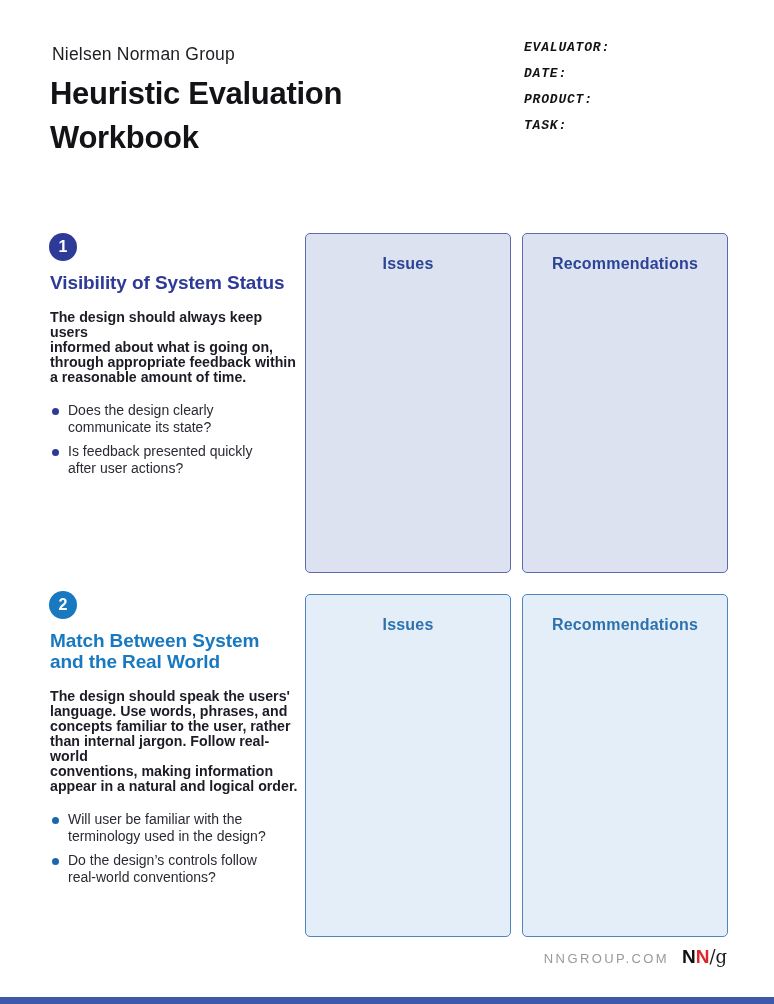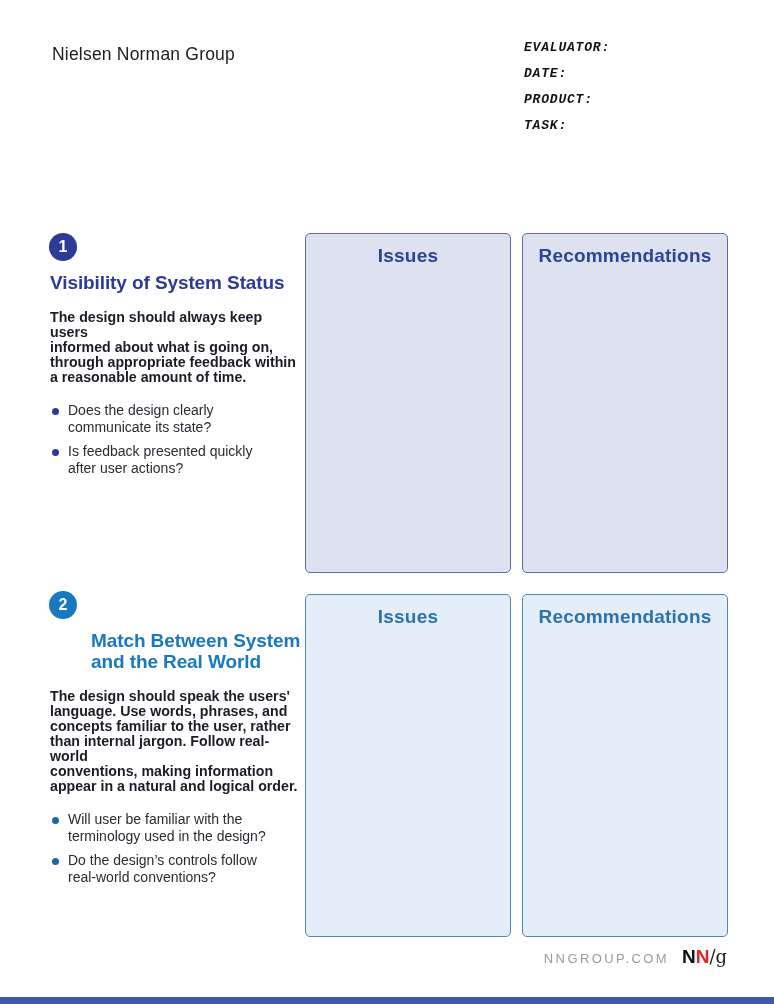--- a/index.html
+++ b/index.html
@@ -32,53 +32,55 @@
   
   .section-col{position:absolute;left:50px;width:252px;}
   .s1{top:233px;}
   .s2{top:591px;}
   .num-circle{width:28px;height:28px;border-radius:50%;display:flex;align-items:center;justify-content:center;
               color:#fff;font-size:16px;font-weight:bold;margin-left:-1px;}
   .s1 .num-circle{background:var(--indigo);}
   .s2 .num-circle{background:var(--blue);}
   .sec-title{margin-top:11px;font-size:19px;font-weight:bold;line-height:21px;white-space:pre-line;letter-spacing:-.1px;}
   .s1 .sec-title{color:var(--indigo);}
-  .s2 .sec-title{color:var(--blue);margin-left:41px;}
+  .s2 .sec-title{color:var(--blue);}
   .sec-desc{margin-top:17px;font-size:14.2px;font-weight:bold;line-height:15px;color:#1c1c26;white-space:pre-line;}
   .sec-list{margin-top:17px;list-style:none;}
   .sec-list li{position:relative;padding-left:18px;font-size:14px;line-height:17px;color:#2a2a33;
                white-space:pre-line;margin-bottom:7px;}
   .sec-list li::before{content:"";position:absolute;left:2px;top:6px;width:7px;height:7px;border-radius:50%;}
   .s1 .sec-list li::before{background:var(--indigo);}
   .s2 .sec-list li::before{background:#1c66ae;}
 
   
   .panel{position:absolute;width:206px;border-radius:5px;border:1.5px solid;text-align:center;}
   .row1{top:233px;height:340px;background:var(--box1-fill);border-color:var(--box1-border);}
   .row2{top:594px;height:343px;background:var(--box2-fill);border-color:var(--box2-border);}
   .col-a{left:305px;}
   .col-b{left:522px;}
-  .panel-label{display:block;margin-top:11px;font-size:19px;font-weight:bold;letter-spacing:.2px;}
+  .panel-label{display:block;margin-top:21px;font-size:16px;font-weight:bold;letter-spacing:.2px;}
   .row1 .panel-label{color:var(--box1-label);}
   .row2 .panel-label{color:var(--box2-label);}
 
   
   .footer{position:absolute;right:47px;top:946px;display:flex;align-items:baseline;gap:13px;}
   .site{font-size:13px;letter-spacing:2.4px;color:var(--gray);}
   .logo{font-size:19px;font-weight:bold;color:#111;letter-spacing:0;}
   .logo .n2{color:var(--red);}
   .logo .suffix{font-family:"DejaVu Serif",serif;font-weight:400;font-size:18px;color:#1a1a1a;}
   .bottom-bar{position:absolute;left:0;bottom:0;width:774px;height:7px;background:var(--bar);}
 </style>
 </head>
 <body>
 
 <div class="page">
 
   <div class="brand">Nielsen Norman Group</div>
+  <h1 class="title" style="white-space:pre-line;">Heuristic Evaluation
+Workbook</h1>
 
   <div class="fields">
     <div class="field-row">
       <span class="field-label">EVALUATOR:</span>
     </div>
     <div class="field-row">
       <span class="field-label">DATE:</span>
     </div>
     <div class="field-row">
       <span class="field-label">PRODUCT:</span>

